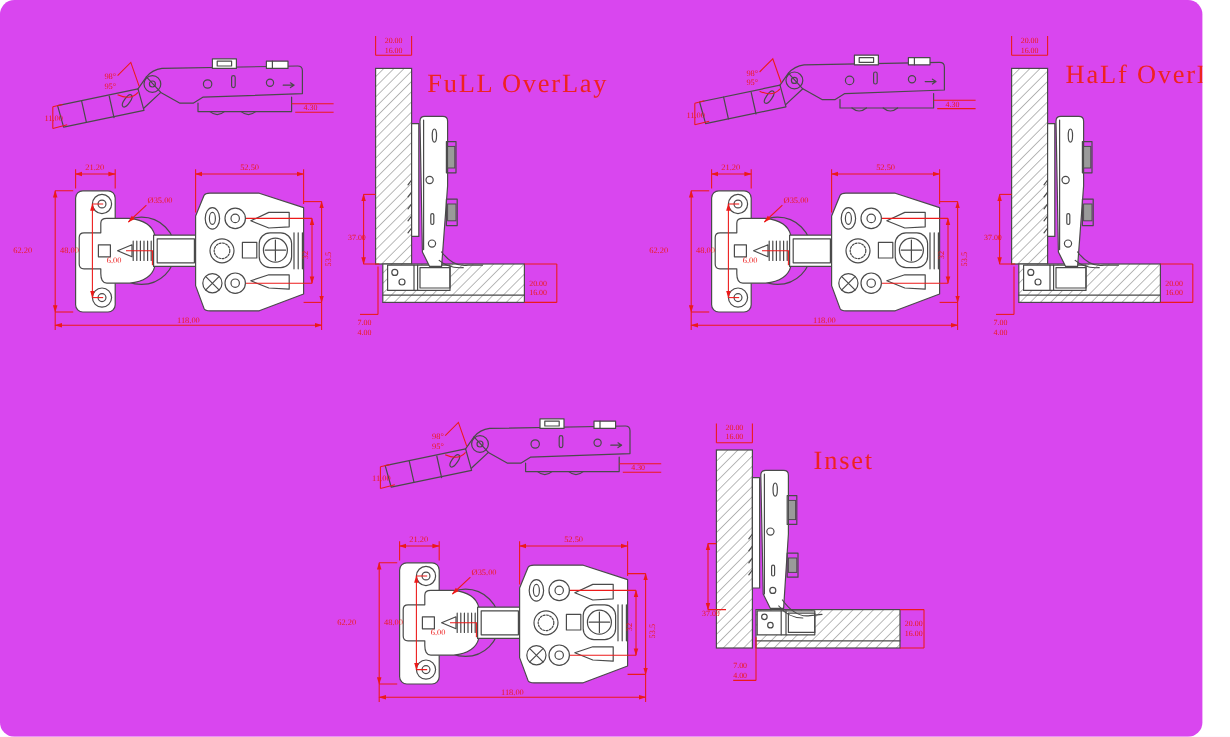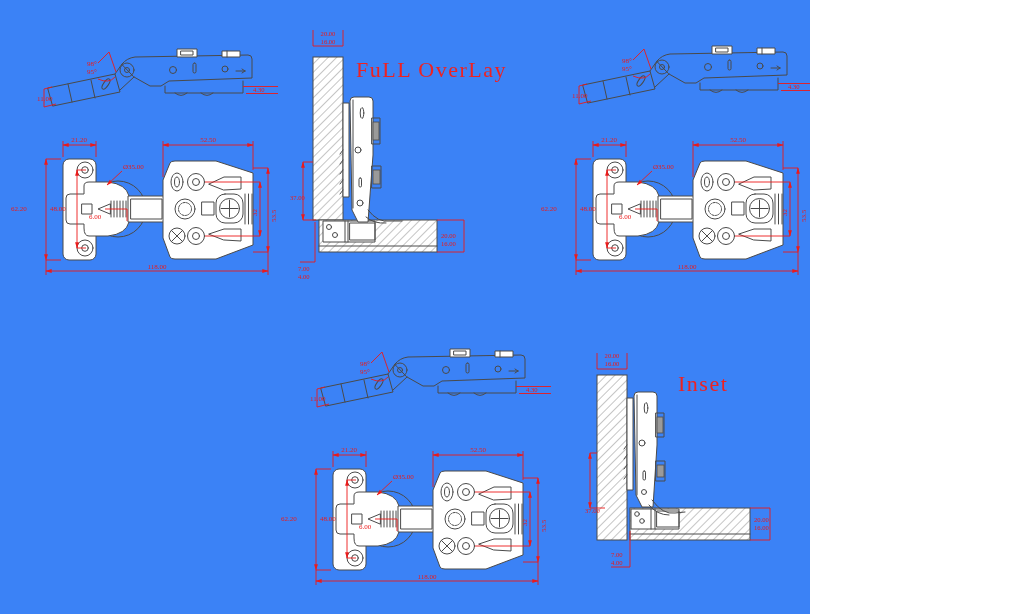--- a/index.html
+++ b/index.html
@@ -1,16 +1,16 @@
 <!DOCTYPE html>
 <html><head>
 <meta charset="utf-8">
 <style>
   html,body{margin:0;padding:0;background:#ffffff;}
-  #stage{position:relative;width:810px;height:614px;background:#3b82f6;overflow:hidden;}
+  #stage{position:relative;width:1002px;height:614px;background:#d946ef;overflow:hidden;border-radius:12px;}
   svg{position:absolute;left:0;top:0;}
   .g{stroke:#4a4a4a;fill:none;stroke-width:1;stroke-linecap:round;stroke-linejoin:round;}
   .gw{stroke:#4a4a4a;fill:#ffffff;stroke-width:1;stroke-linejoin:round;}
   .gd{stroke:#4a4a4a;fill:#9a9a9a;stroke-width:.8;}
   .r{stroke:#ec1a1a;fill:none;stroke-width:.9;}
   .dim{fill:#ec1a1a;font-family:"Liberation Serif",serif;font-size:7px;}
   .dim2{fill:#ec1a1a;font-family:"Liberation Serif",serif;font-size:6.6px;}
   .mid{text-anchor:middle;}
   .title{fill:#ee2222;font-family:"Liberation Serif",serif;font-size:22px;letter-spacing:1.5px;}
 </style>

